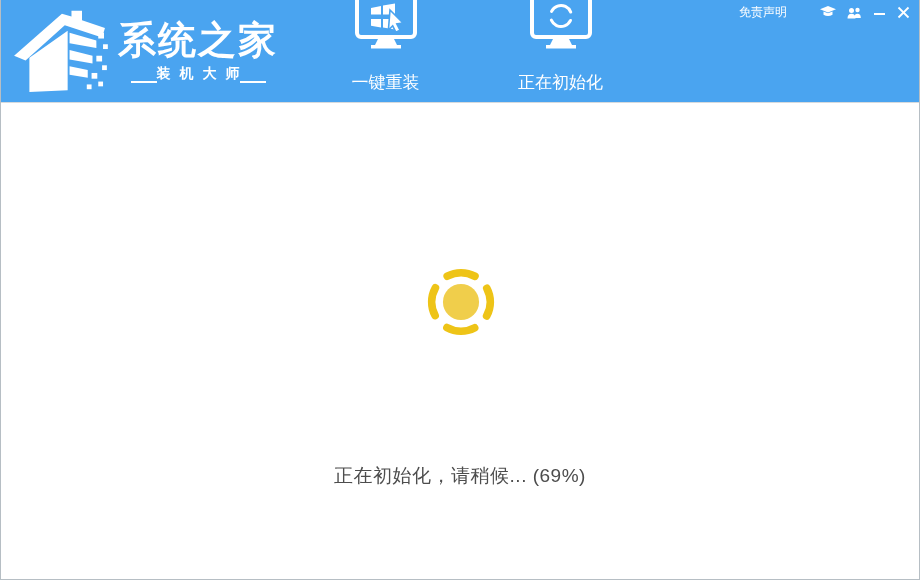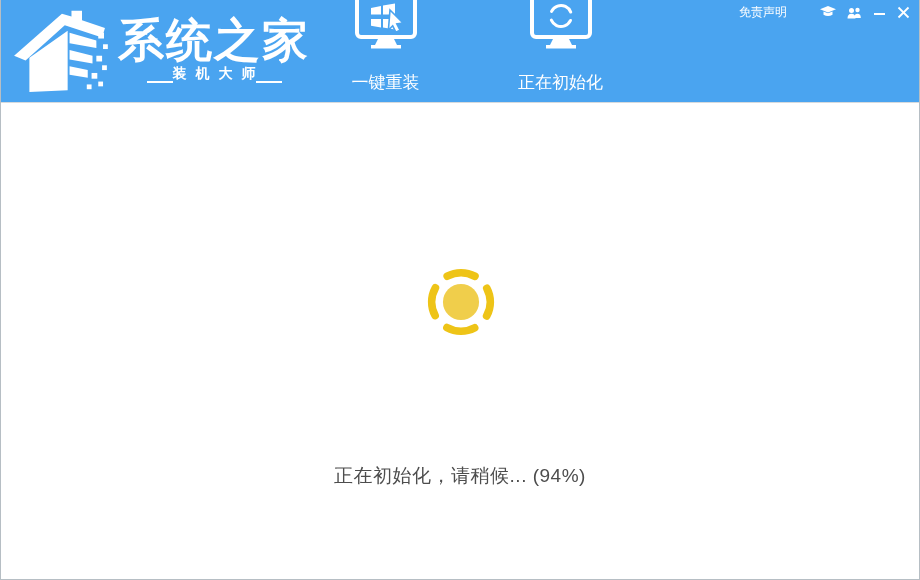--- a/index.html
+++ b/index.html
@@ -19,21 +19,21 @@
     border-bottom: 1px solid #d6dadd;
   }
 
   .logo-area {
     position: absolute; left: 12px; top: 6px;
     display: flex; align-items: center; gap: 10px;
   }
   .logo-icon svg { display: block; }
   .logo-text { display: flex; flex-direction: column; align-items: center; }
   .logo-title {
-    color: #ffffff; font-size: 46px; font-weight: bold;
+    color: #ffffff; font-size: 38px; font-weight: bold;
     letter-spacing: 2px; line-height: 44px; white-space: nowrap;
   }
   .logo-subtitle {
     display: flex; align-items: flex-end; margin-top: 3px;
   }
   .logo-subtitle .dash { width: 26px; height: 2px; background: #ffffff; }
   .logo-subtitle .sub-text {
     color: #ffffff; font-size: 14px; font-weight: bold;
     letter-spacing: 9px; margin-right: -9px; white-space: nowrap;
   }
@@ -175,17 +175,17 @@
 
   <div class="main">
 
     <div class="spinner">
       <svg width="86" height="86" viewBox="0 0 100 100">
         <circle cx="50" cy="50" r="21" fill="#F0CE4B"></circle>
         <circle cx="50" cy="50" r="34" fill="none" stroke-width="9" stroke-linecap="round" stroke-dasharray="33.4 20" transform="rotate(-118 50 50)" stroke="#EEC417"></circle>
       </svg>
     </div>
 
-    <div class="status-text">正在初始化，请稍候... (94%)</div>
+    <div class="status-text">正在初始化，请稍候... (69%)</div>
 
   </div>
 
 </div>
 
 </body></html>

